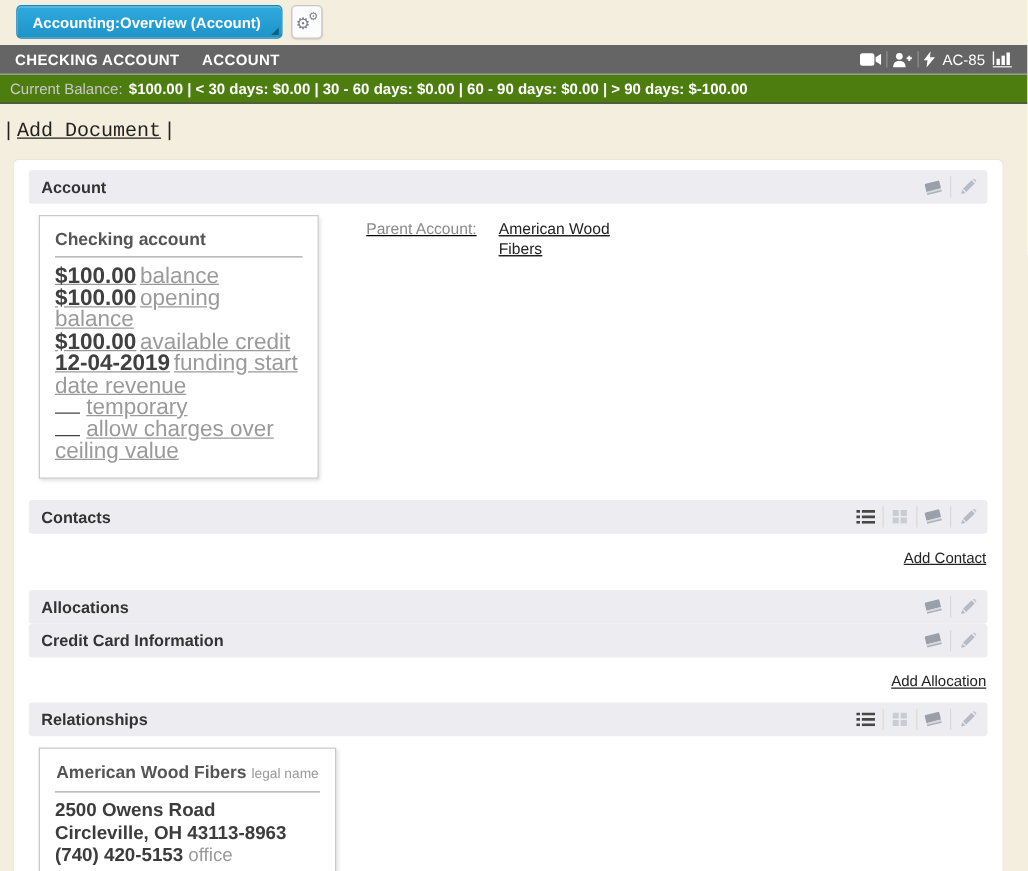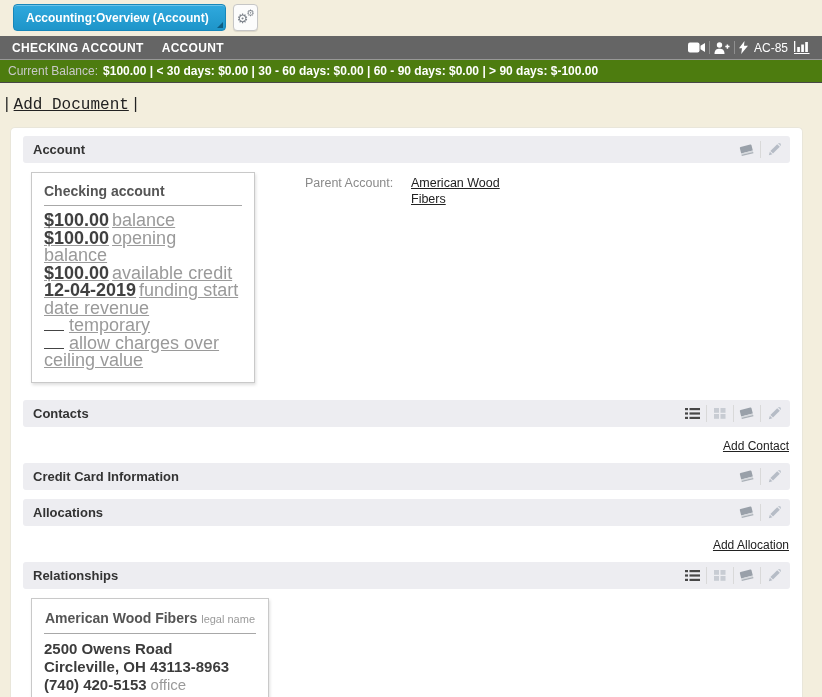--- a/index.html
+++ b/index.html
@@ -63,21 +63,21 @@
   .account-body { display:flex; margin:9px 0 17px 8px; }
   .acct-card, .rel-card {
     background:#fff; border:1px solid #c9c9c9; box-shadow:1px 2px 3px rgba(0,0,0,.13);
     padding:10px 12px 12px;
   }
   .acct-card { width:224px; }
   .card-title { font-size:14px; font-weight:bold; color:#555; padding-bottom:6px; border-bottom:1px solid #a8a8a8; margin-bottom:6px; }
   .field-row { font-size:18px; line-height:17.5px; color:#9a9a9a;text-decoration:underline; }
   .fv { font-weight:bold; color:#404040; margin-right:3px; }
   .blank { display:inline-block; width:20px; height:11px; border-bottom:1px solid #444; margin-right:5px; }
-  .parent-fields { margin-left:50px; padding-top:3px; display:flex; font-size:12.5px; line-height:16px; }
+  .parent-fields { margin-left:38px; padding-top:3px; display:flex; font-size:12.5px; line-height:16px;text-decoration:underline; }
   .pf-label { color:#8a8a8a; width:106px; }
   .pf-value { width:100px; }
   .link-row { text-align:right; padding:12px 1px 10px 0; font-size:12px; }
   
   .rel-card { width:238px; margin:9px 0 0 8px; }
   .rel-name-row { padding-bottom:6px; border-bottom:1px solid #a8a8a8; margin-bottom:6px;text-align:center; }
   .rel-name { font-size:14px; font-weight:bold; color:#555; }
   .rel-name-label { font-size:11px; color:#9a9a9a; margin-left:4px; }
   .rel-line { font-size:15px; line-height:18px; font-weight:bold; color:#3c3c3c; }
   .rel-sub { font-weight:normal; color:#9a9a9a; margin-left:4px; }
@@ -244,46 +244,46 @@
             </g>
             <path d="M10 .4l2.6 2.6.6-.6a.9.9 0 0 0 0-1.3L11.9.1a.9.9 0 0 0-1.3 0z" fill="#c4cad2"></path>
           </svg>
       </span>
     </span>
   </div>
   <div class="link-row">
     <a class="lnk">Add Contact</a>
   </div>
 
+  <div class="sec-head gap9">
+    <span class="sec-title">Allocations</span>
+    <span class="hicons">
+      <span class="hcell">
+        <svg width="16" height="14" viewBox="0 0 16 14">
+            <g transform="rotate(-14 8 7)">
+              <path d="M2.5 2.5h10a1 1 0 0 1 1 1V9h-12V3.5a1 1 0 0 1 1-1z" fill="#99a0a9"></path>
+              <rect x="1.5" y="9" width="12" height="1.4" fill="#d6d9dd"></rect>
+              <rect x="1.5" y="10.4" width="12" height="1.2" fill="#aab0b7"></rect>
+            </g>
+          </svg>
+      </span>
+      <span class="hcell">
+        <svg width="13" height="13" viewBox="0 0 13 13">
+            <g fill="#b6bcc6">
+              <path d="M9.2 1.2l2.6 2.6-6.8 6.8-2.6-2.6z"></path>
+              <path d="M1.8 8.7l2.6 2.6-3.5.9z"></path>
+            </g>
+            <path d="M10 .4l2.6 2.6.6-.6a.9.9 0 0 0 0-1.3L11.9.1a.9.9 0 0 0-1.3 0z" fill="#c4cad2"></path>
+          </svg>
+      </span>
+    </span>
+  </div>
+
   <div class="sec-head">
     <span class="sec-title">Credit Card Information</span>
-    <span class="hicons">
-      <span class="hcell">
-        <svg width="16" height="14" viewBox="0 0 16 14">
-            <g transform="rotate(-14 8 7)">
-              <path d="M2.5 2.5h10a1 1 0 0 1 1 1V9h-12V3.5a1 1 0 0 1 1-1z" fill="#99a0a9"></path>
-              <rect x="1.5" y="9" width="12" height="1.4" fill="#d6d9dd"></rect>
-              <rect x="1.5" y="10.4" width="12" height="1.2" fill="#aab0b7"></rect>
-            </g>
-          </svg>
-      </span>
-      <span class="hcell">
-        <svg width="13" height="13" viewBox="0 0 13 13">
-            <g fill="#b6bcc6">
-              <path d="M9.2 1.2l2.6 2.6-6.8 6.8-2.6-2.6z"></path>
-              <path d="M1.8 8.7l2.6 2.6-3.5.9z"></path>
-            </g>
-            <path d="M10 .4l2.6 2.6.6-.6a.9.9 0 0 0 0-1.3L11.9.1a.9.9 0 0 0-1.3 0z" fill="#c4cad2"></path>
-          </svg>
-      </span>
-    </span>
-  </div>
-
-  <div class="sec-head gap9">
-    <span class="sec-title">Allocations</span>
     <span class="hicons">
       <span class="hcell">
         <svg width="16" height="14" viewBox="0 0 16 14">
             <g transform="rotate(-14 8 7)">
               <path d="M2.5 2.5h10a1 1 0 0 1 1 1V9h-12V3.5a1 1 0 0 1 1-1z" fill="#99a0a9"></path>
               <rect x="1.5" y="9" width="12" height="1.4" fill="#d6d9dd"></rect>
               <rect x="1.5" y="10.4" width="12" height="1.2" fill="#aab0b7"></rect>
             </g>
           </svg>
       </span>

